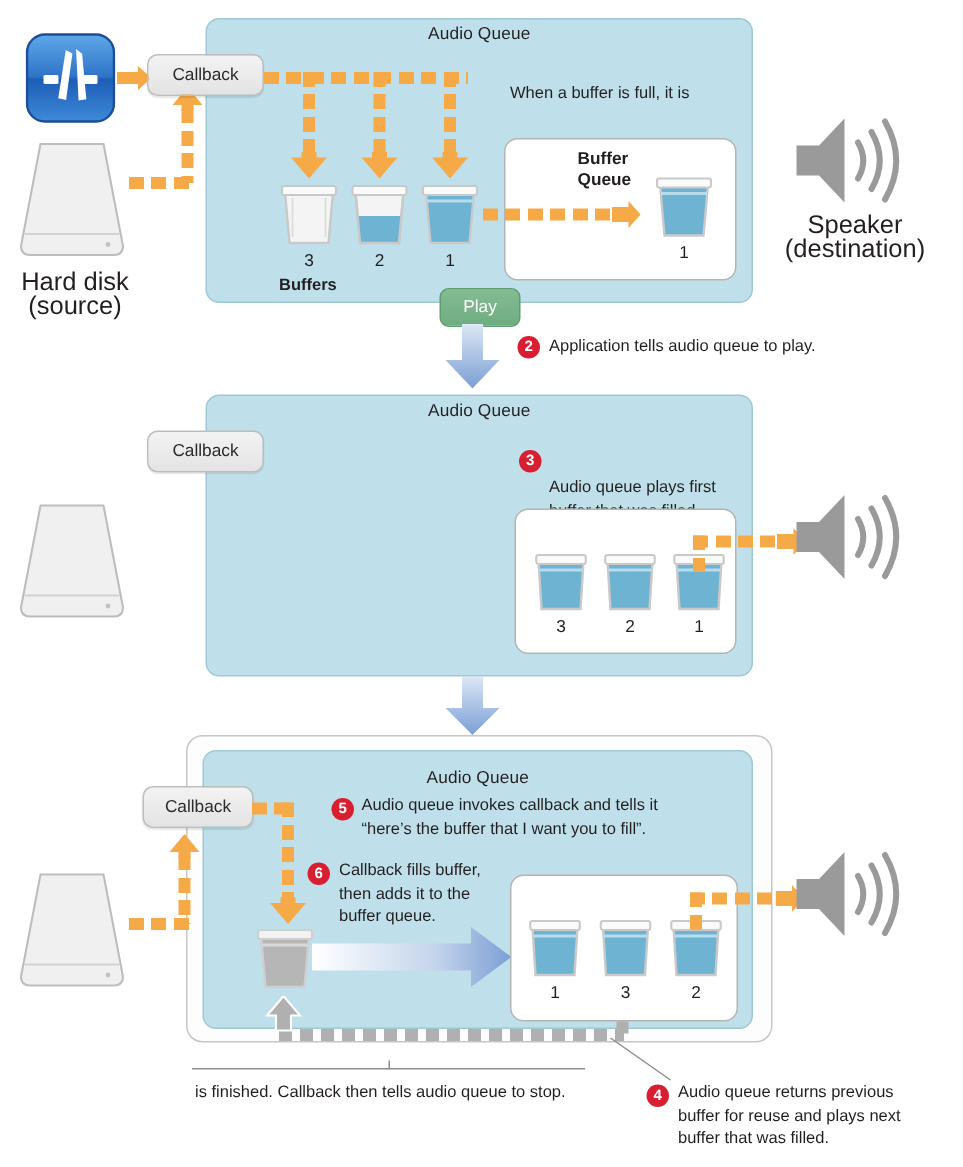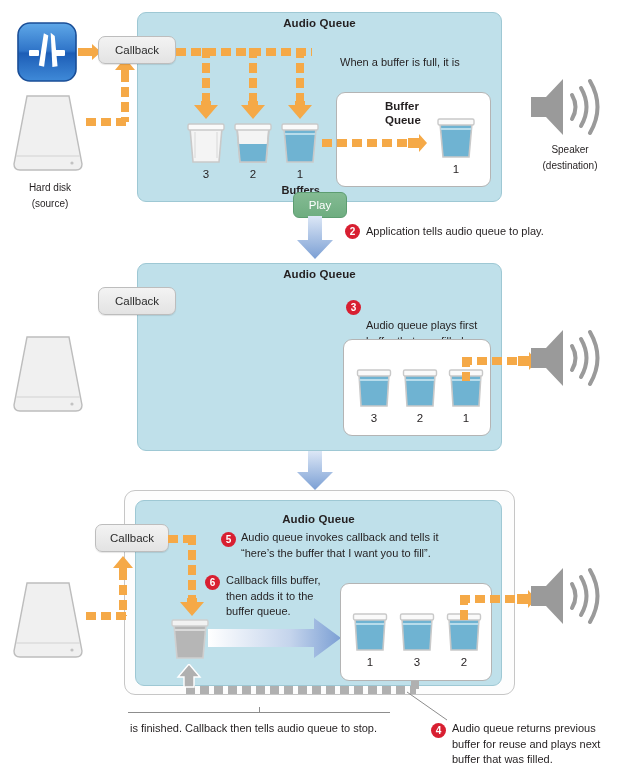--- a/index.html
+++ b/index.html
@@ -21,21 +21,21 @@
   }
   .aq-outer{
     position:absolute;
     background:#fdfdfd;
     border:1px solid #c6c6c6;
     border-radius:11px;
     box-sizing:border-box;
   }
   .aq-title{
     position:absolute;
-    font-size:11.5px;font-weight:bold;text-align:center;
+    font-size:11.5px;font-weight:normal;text-align:center;
     color:#231f20;letter-spacing:.1px;
   }
 
   
   .callback{
     position:absolute;
     background:linear-gradient(#f3f3f3,#e3e3e3);
     border:1px solid #bdbdbd;
     border-radius:7px;
     display:flex;align-items:center;justify-content:center;
@@ -63,21 +63,21 @@
   .buf-num{
     position:absolute;width:100%;text-align:center;
     font-size:11.5px;color:#231f20;
   }
 
   
   .txt{
     position:absolute;font-size:11px;line-height:15.5px;color:#231f20;
   }
   .txt.b{font-weight:bold;}
-  .cap{position:absolute;font-size:10px;line-height:15.5px;text-align:center;color:#231f20;}
+  .cap{position:absolute;font-size:17px;line-height:15.5px;text-align:center;color:#231f20;}
 
   
   .badge{
     position:absolute;width:15px;height:15px;border-radius:50%;
     background:#d81f31;color:#fff;font-size:10px;font-weight:bold;
     display:flex;align-items:center;justify-content:center;
     line-height:1;
   }
 
   
@@ -206,21 +206,21 @@
 
 <div class="buf" style="left:280px;top:122px;width:40px;">
   <svg width="40" height="44" viewBox="0 0 40 44">
     <path d="M4 6 L36 6 L33 40 L7 40 Z" fill="#6fb3d2" stroke="#c9c9c9" stroke-width="1.6"></path>
     <path d="M4.6 12 L35.4 12" stroke="#b7dceb" stroke-width="2" fill="none"></path>
     <rect x="2" y="2" width="36" height="6" rx="1.5" fill="#fafafa" stroke="#c9c9c9" stroke-width="1.4"></rect>
   </svg>
   <div class="buf-num" style="top:46px;">1</div>
 </div>
 
-<div class="txt b" style="left:186px;top:183px;width:134px;text-align:right;">Buffers</div>
+<div class="txt b" style="left:186px;top:183px;width:134px;text-align:left;">Buffers</div>
 
 <div class="txt" style="left:340px;top:55px;width:165px;">
   <div>When a buffer is full, it is</div>
 </div>
 
 <div class="bq-box" style="left:336px;top:92px;width:155px;height:95px;"></div>
 <div class="bq-label" style="left:350px;top:100px;margin-left:35px;">
   <div>Buffer</div>
   <div>Queue</div>
 </div>

